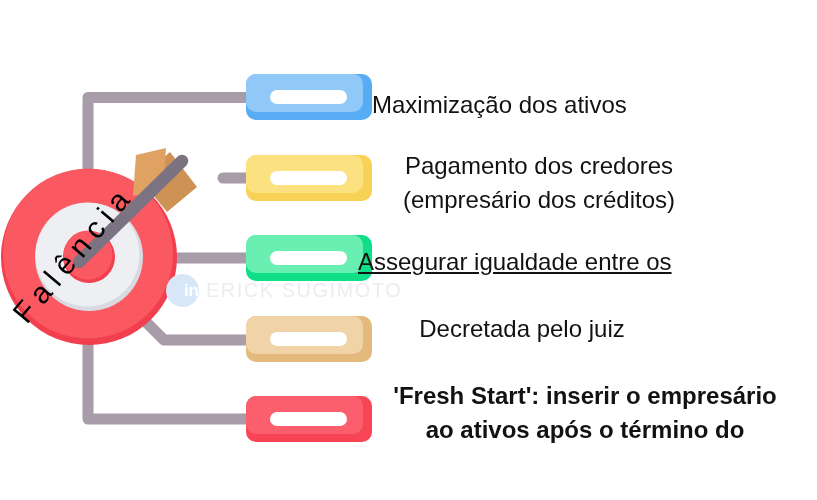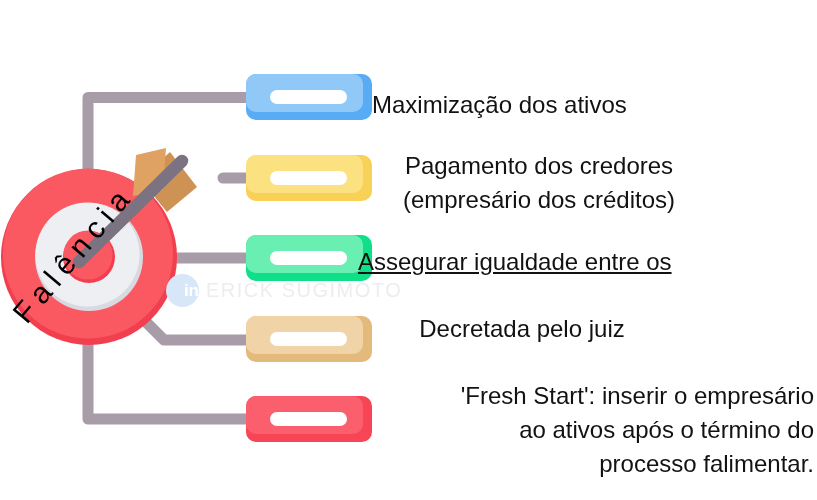--- a/index.html
+++ b/index.html
@@ -44,21 +44,21 @@
   .pill5{top:396px;background:#f74556;} .pill5 .pill-face{background:#fb5e6c;}
 
   
   .node-text{
     position:absolute;z-index:5;color:#121212;font-size:24px;line-height:34px;
   }
   .nt1{left:372px;top:88px;width:320px;text-align:left;}
   .nt2{left:358px;top:149px;width:362px;text-align:center;}
   .nt3{left:358px;top:245px;width:392px;text-decoration:underline;}
   .nt4{left:372px;top:312px;width:300px;text-align:center;}
-  .nt5{left:356px;top:379px;width:458px;text-align:right;}
+  .nt5{left:356px;top:379px;width:458px;text-align:center;font-weight:bold;}
 </style>
 </head>
 <body>
 
 <svg class="layer" viewBox="0 0 817 500" xmlns="http://www.w3.org/2000/svg">
   <g stroke="#a89ca8" stroke-width="11" fill="none" stroke-linecap="round" stroke-linejoin="round">
     <path d="M 247,97.5 L 88,97.5 L 88,419 L 247,419"></path>
     <path d="M 223,178 L 247,178"></path>
     <path d="M 150,258 L 247,258"></path>
     <path d="M 138,314 L 164,340 L 247,340"></path>
@@ -120,14 +120,13 @@
 </div>
 <div class="node-text nt3">
   <div>Assegurar igualdade entre os</div>
 </div>
 <div class="node-text nt4">
   <div>Decretada pelo juiz</div>
 </div>
 <div class="node-text nt5">
   <div>'Fresh Start': inserir o empresário</div>
   <div>ao ativos após o término do</div>
-  <div>processo falimentar.</div>
 </div>
 
 </body></html>

